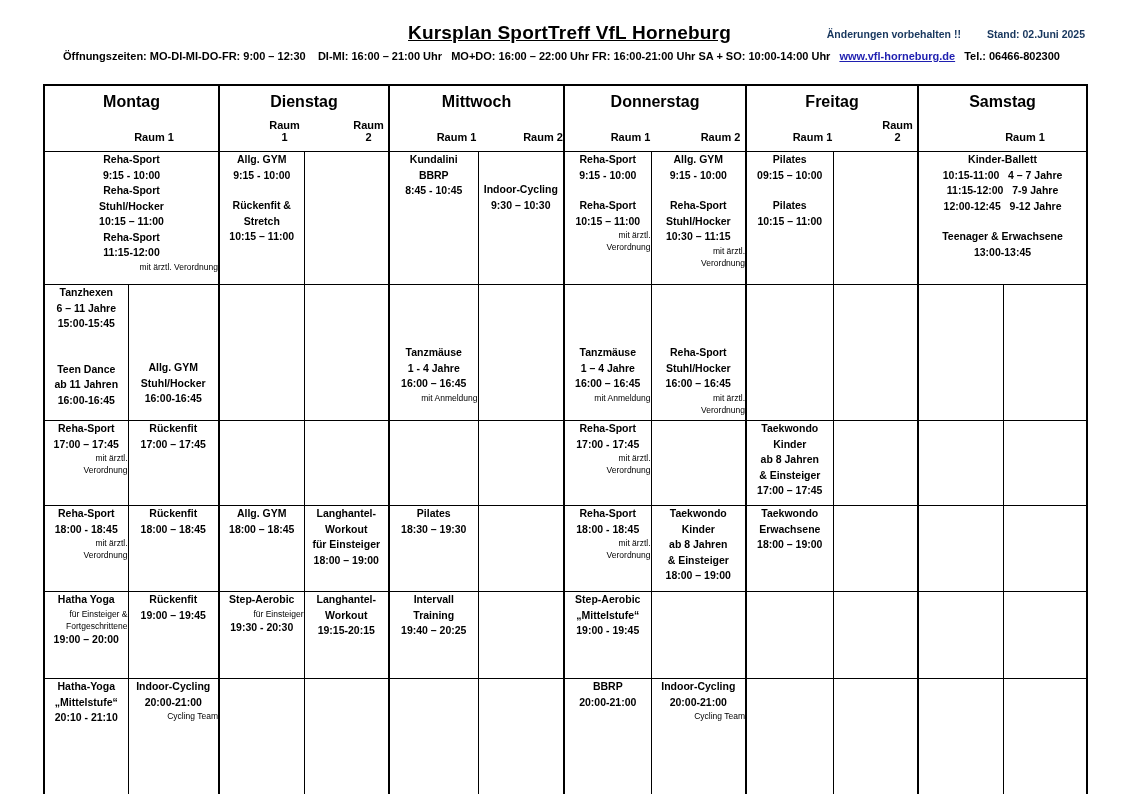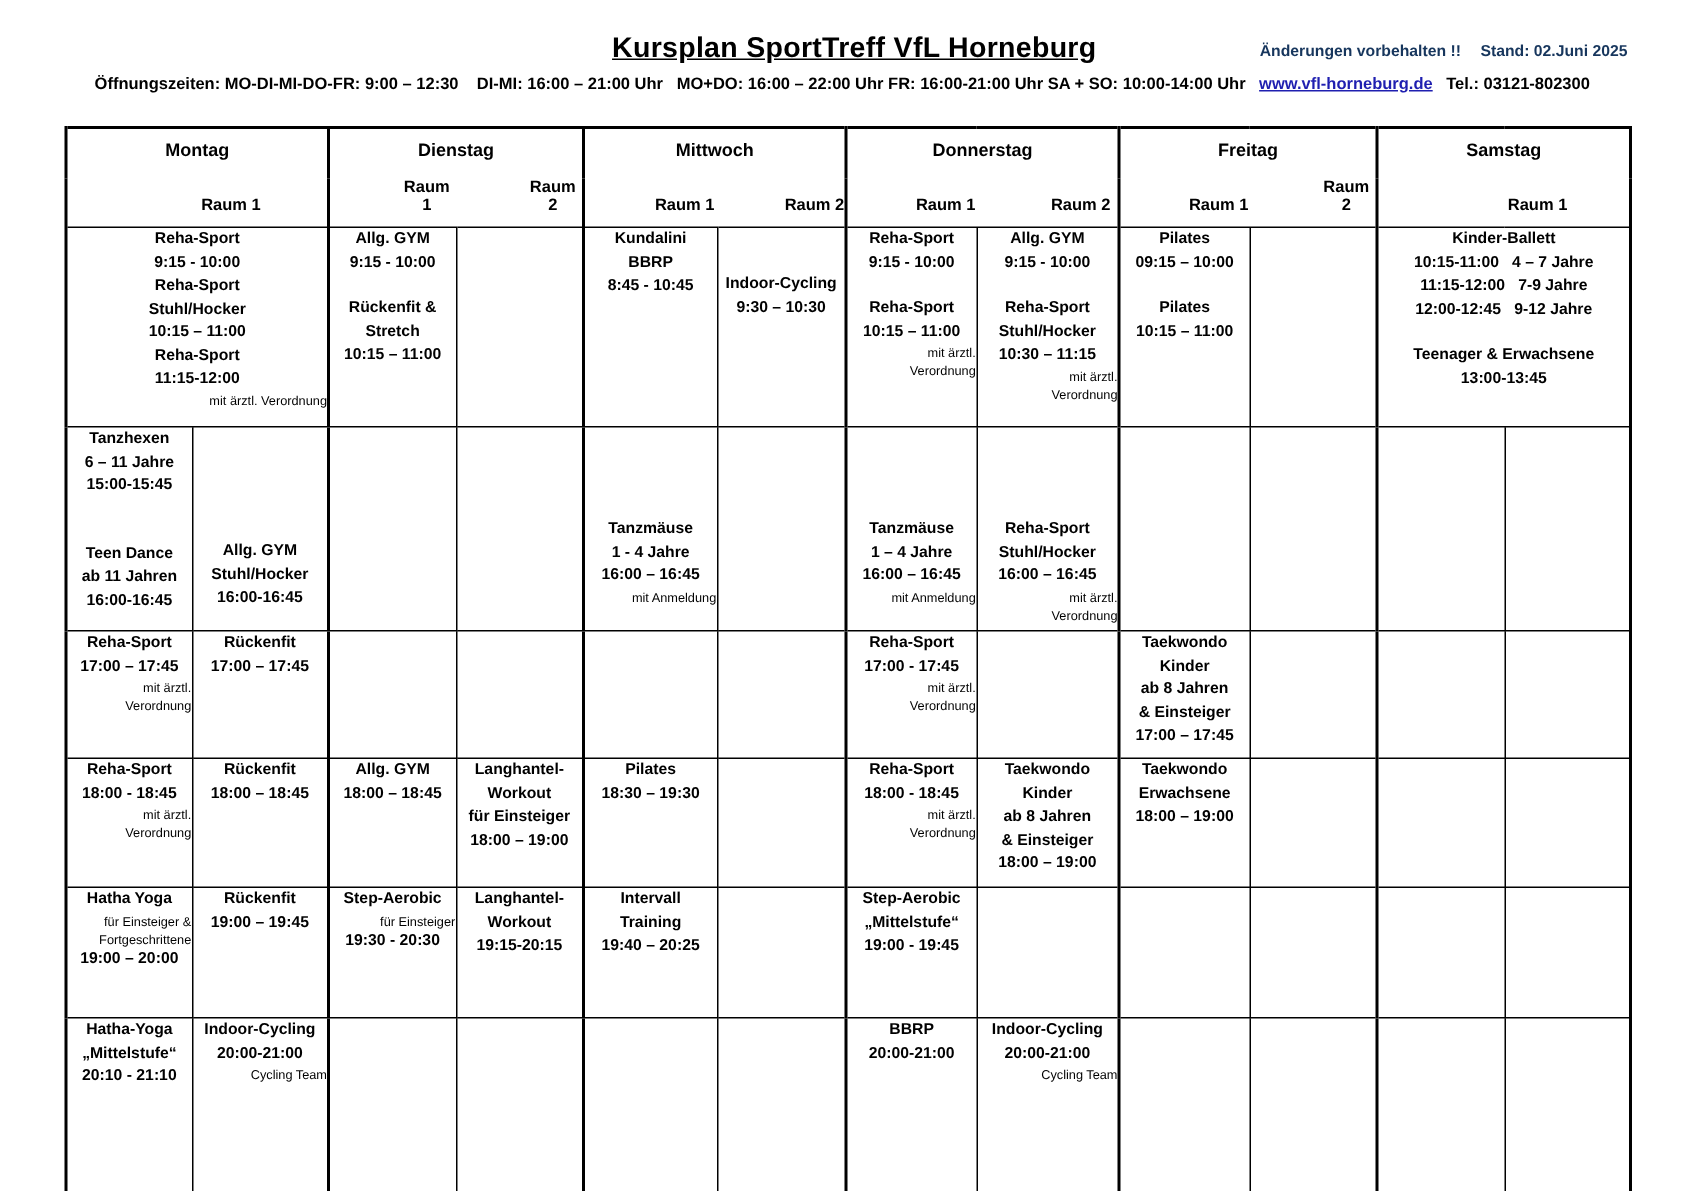--- a/index.html
+++ b/index.html
@@ -9,38 +9,38 @@
     position:relative;
   }
   .title {
     position:absolute; left:0; right:0; top:22px;
     text-align:center; font-size:19px; font-weight:bold;
     text-decoration:underline; letter-spacing:0.2px;margin-left:16px;
   }
   .top-right {
     position:absolute; top:28px; right:38px;
     font-size:10.5px; font-weight:bold; color:var(--note-heading,#17365D);
-    display:flex; gap:13px; white-space:pre;
+    display:flex; gap:26px; white-space:pre;
   }
   .subline {
     position:absolute; top:50px; left:0; right:0;
     display:flex; justify-content:center; align-items:baseline; gap:9px;
     font-size:11px; font-weight:bold; white-space:pre;
   }
   .site-link { color:var(--link,#1F1FB0); text-decoration:underline; cursor:pointer; }
   table.schedule {
     position:absolute; left:43px; top:84px; width:1043px;
     border-collapse:collapse; table-layout:fixed;
     border:2.5px solid #000;
   }
   table.schedule td {
     border:1px solid #000; padding:0; text-align:center;
     vertical-align:top; overflow:hidden;
   }
-  thead td.day-cell { border-bottom:hidden; font-size:12px; font-weight:bold; padding-top:7px; height:26px; }
+  thead td.day-cell { border-bottom:hidden; font-size:16px; font-weight:bold; padding-top:7px; height:26px; }
   thead td.room-cell { border-top:hidden; font-size:11px; font-weight:bold; padding-bottom:8px; height:22px; vertical-align:bottom; }
   thead td.room-cell { border-left:hidden;padding-left:45px; }
   thead td.day-left, tbody td.day-left { border-left:2px solid #000; }
   tbody td { border-top:2px solid #000; }
   td.va-c { vertical-align:middle; }
   td.va-t { vertical-align:top; padding-top:5px; }
   .ln-b { font-weight:bold; font-size:10.5px; line-height:15.5px; white-space:pre; }
   .ln-n { font-weight:normal; font-size:8.5px; line-height:12px; white-space:pre;text-align:right; }
   .ln-sp { height:15px; }
 </style>
@@ -50,21 +50,21 @@
 <div class="title">Kursplan SportTreff VfL Horneburg</div>
 
 <div class="top-right">
   <span>Änderungen vorbehalten !!</span>
   <span>Stand: 02.Juni 2025</span>
 </div>
 
 <div class="subline">
   <span>Öffnungszeiten: MO-DI-MI-DO-FR: 9:00 – 12:30    DI-MI: 16:00 – 21:00 Uhr   MO+DO: 16:00 – 22:00 Uhr FR: 16:00-21:00 Uhr SA + SO: 10:00-14:00 Uhr</span>
   <a class="site-link">www.vfl-horneburg.de</a>
-  <span>Tel.: 03121-802300</span>
+  <span>Tel.: 06466-802300</span>
 </div>
 
 <table class="schedule">
   <colgroup>
       <col style="width: 84px;">
       <col style="width: 91px;">
       <col style="width: 85px;">
       <col style="width: 85px;">
       <col style="width: 89px;">
       <col style="width: 86px;">

